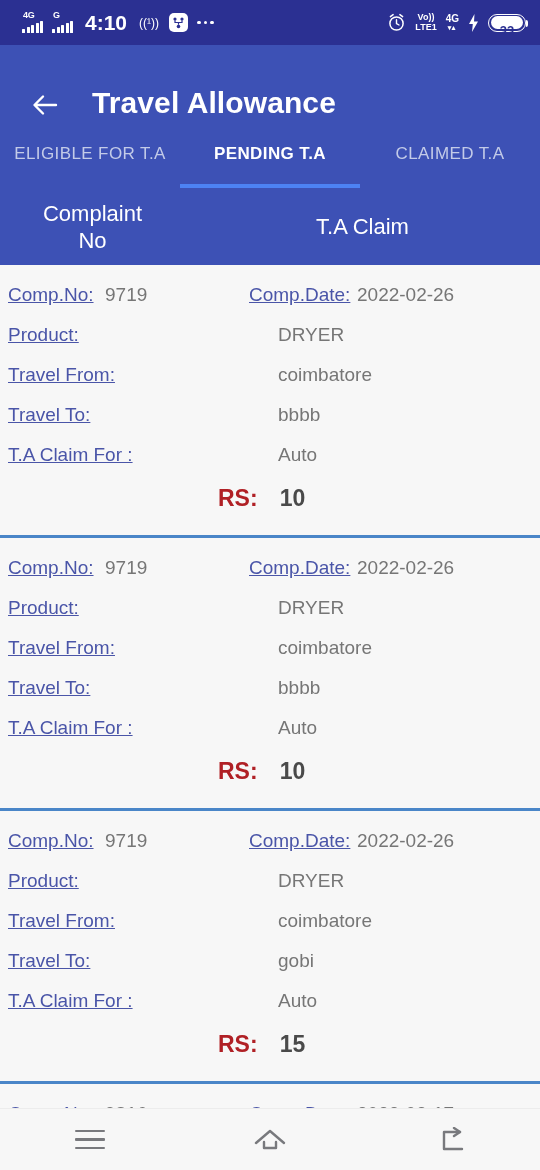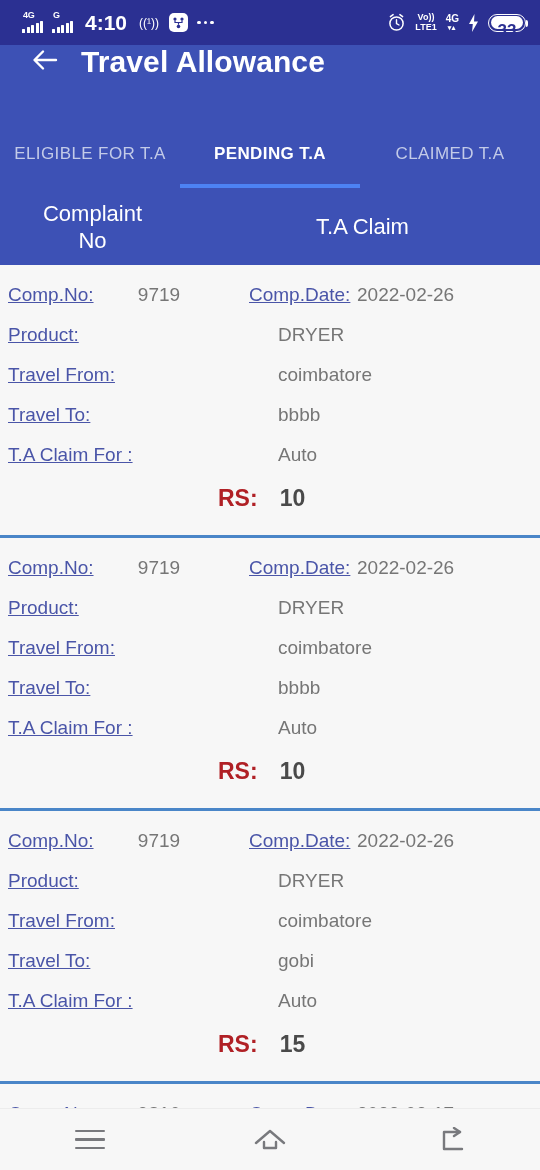--- a/index.html
+++ b/index.html
@@ -86,32 +86,32 @@
   .battery::after {
     content: ""; position: absolute; right: -3.4px; top: 5px;
     width: 2px; height: 7px; background: #ffffff; border-radius: 0 2px 2px 0;
   }
   .battery-fill {
     position: absolute; left: 1.5px; top: 1.5px; bottom: 1.5px;
     width: 32px; background: #ffffff; border-radius: 7px;
   }
   .battery-txt {
     position: relative; z-index: 2;
-    font-size: 17px; font-weight: bold; color: #2b3092; line-height: 11px; margin-top: 16px;
+    font-size: 13px; font-weight: bold; color: #2b3092; line-height: 11px; margin-top: 16px;
   }
 
   
   .app-bar {
     height: 75px;
     background: #3f51b5;
     background: #3d51b5;
     display: flex;
-    align-items: flex-start;
+    align-items: flex-end;
     padding-left: 30px;
-    gap: 21px;
+    gap: 32px;
     flex: none;
   }
   .back-arrow { width: 30px; height: 30px; cursor: pointer; flex: none; }
   .app-title {
     color: #ffffff;
     font-size: 30px;
     font-weight: bold;
     letter-spacing: 0.1px;
     line-height: 34px;
   }
@@ -187,21 +187,21 @@
     white-space: nowrap;
     text-decoration: underline;
   }
   .val {
     color: #767676;
     font-size: 19px;
     line-height: 40px;
     white-space: nowrap;
   }
   .rec-line .lbl-left { width: 97px; }
-  .rec-line .val-compno { width: 108px; text-align: center; }
+  .rec-line .val-compno { width: 108px; }
   .rec-line .lbl-date { width: 108px; margin-left: 36px; }
   .rec-line .lbl-wide { width: 270px; }
   .amount-line {
     display: flex;
     align-items: baseline;
     justify-content: flex-start;
     height: 46px;
     padding-left: 218px;
     gap: 22px;
   }

